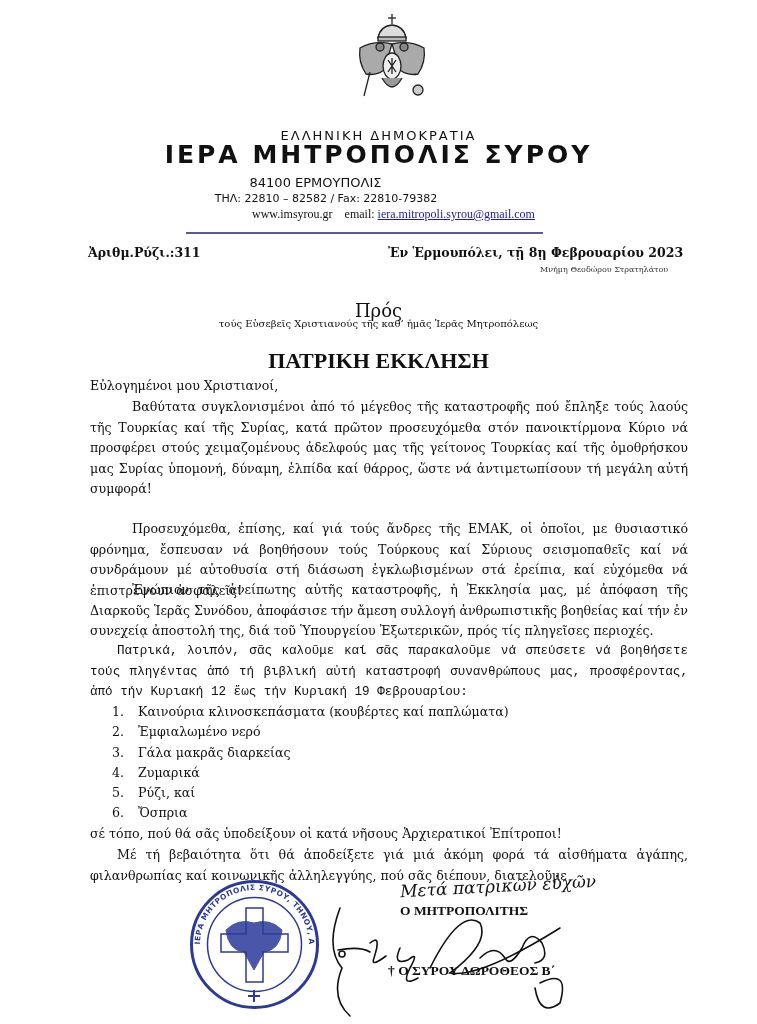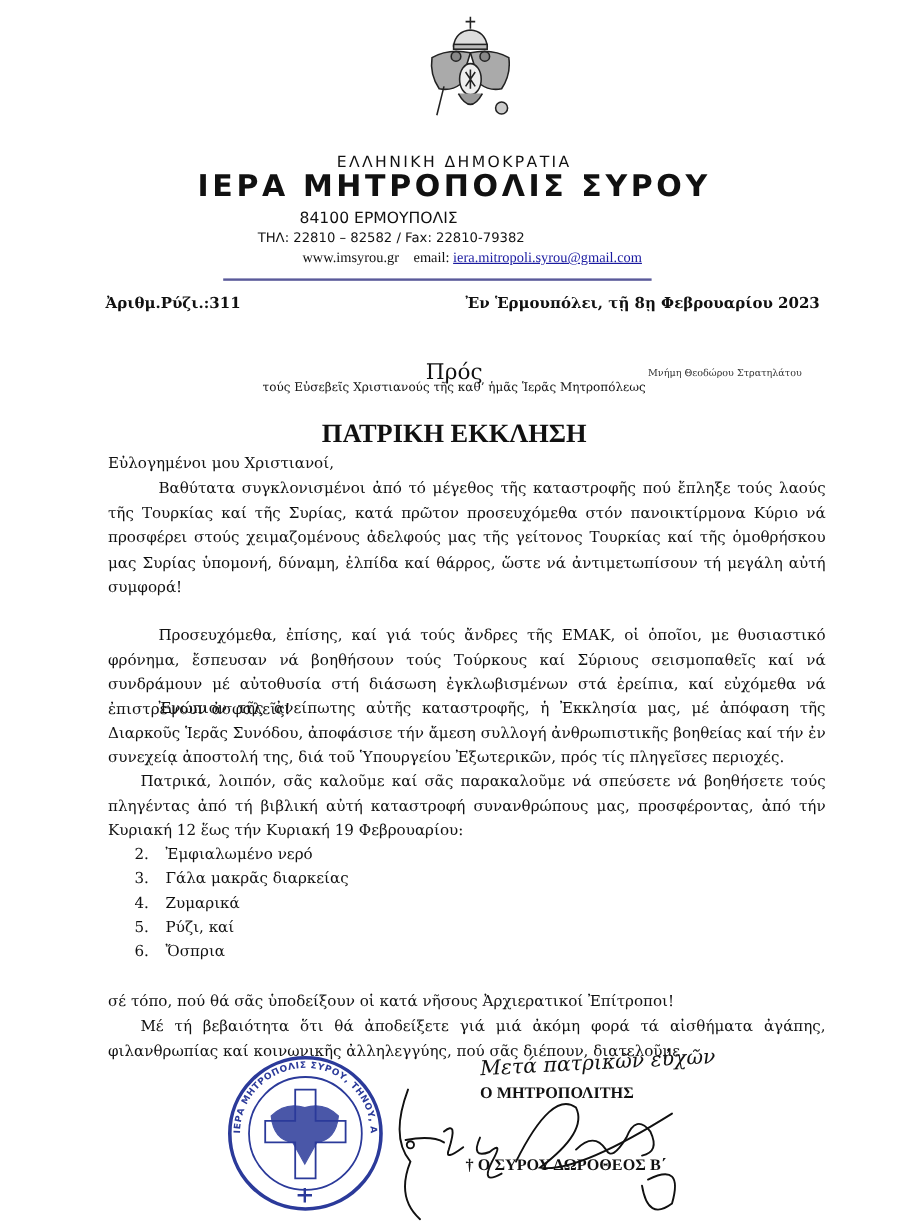--- a/index.html
+++ b/index.html
@@ -9,30 +9,30 @@
   .crest { left:352px; top:12px; width:80px; height:96px; }
   .hdr-small { top:128px; font-family:"DejaVu Sans", sans-serif; font-size:13px; letter-spacing:2px; color:#111; }
   .hdr-title { top:140px; font-family:"DejaVu Sans", sans-serif; font-size:25px; font-weight:bold; letter-spacing:3px; color:#111; }
   .hdr-city { top:175px; left:0; width:611px; text-align:center; font-family:"DejaVu Sans", sans-serif; font-size:13px; padding-left:20px; box-sizing:border-box; }
   .hdr-tel { top:192px; left:0; width:622px; text-align:center; font-family:"DejaVu Sans", sans-serif; font-size:11px; padding-left:30px; box-sizing:border-box; }
   .hdr-web { top:207px; left:0; width:757px; text-align:center; font-family:"Liberation Serif", serif; font-size:12px; padding-left:30px; box-sizing:border-box; }
   .hdr-web a { color:#1a1aa0; text-decoration:underline; }
   .rule { left:186px; top:232px; width:357px; height:2px; background:#5a5a9a; }
   .proto { left:88px; top:245px; font-size:12.5px; font-weight:bold; }
   .date { left:388px; top:245px; font-size:12.5px; font-weight:bold; }
-  .memory { left:540px; top:265px; font-size:8px; color:#333;margin-top:41px; }
+  .memory { left:540px; top:265px; font-size:8px; color:#333; }
   .pros { top:300px; font-size:18px; }
   .pros2 { top:318px; font-size:10px; }
   .heading { top:348px; font-family:"Liberation Serif", serif; font-size:22px; font-weight:bold; }
   .text { left:90px; width:598px; font-size:12.6px; line-height:20.5px; text-align:justify; }
   .greet { top:376px; font-weight:normal; }
   .p1 { top:397px; }
   .p2 { top:519px; }
   .p3 { top:580px; }
-  .p4 { top:641px; }
+  .p4 { top:641px;font-family:Liberation Mono, monospace; }
   .list { left:112px; top:702px; font-size:12.6px; line-height:20.3px; margin:0; padding:0; list-style:none; }
   .list li span.n { display:inline-block; width:26px; }
   .closing1 { top:825px; }
   .indent { text-indent:42px; }
   .indent-s { text-indent:27px; }
   .seal { left:188px; top:878px; width:133px; height:133px; }
   .sig-blessing { left:400px; top:876px; font-family:"DejaVu Serif", serif; font-style:italic; font-size:17px; color:#111; transform:rotate(-3deg); }
   .metro { left:400px; top:903px; font-family:"Liberation Serif", serif; font-size:13.5px; font-weight:bold; }
   .signature { left:330px; top:888px; width:240px; height:130px; }
   .bishop { left:388px; top:963px; font-family:"Liberation Serif", serif; font-size:13.5px; font-weight:bold; }
@@ -77,20 +77,21 @@
 
 <div class="abs center heading">ΠΑΤΡΙΚΗ ΕΚΚΛΗΣΗ</div>
 
 <div class="abs text greet">Εὐλογημένοι μου Χριστιανοί,</div>
 <div class="abs text p1 indent">Βαθύτατα συγκλονισμένοι ἀπό τό μέγεθος τῆς καταστροφῆς πού ἔπληξε τούς λαούς τῆς Τουρκίας καί τῆς Συρίας, κατά πρῶτον προσευχόμεθα στόν πανοικτίρμονα Κύριο νά προσφέρει στούς χειμαζομένους ἀδελφούς μας τῆς γείτονος Τουρκίας καί τῆς ὁμοθρήσκου μας Συρίας ὑπομονή, δύναμη, ἐλπίδα καί θάρρος, ὥστε νά ἀντιμετωπίσουν τή μεγάλη αὐτή συμφορά!</div>
 <div class="abs text p2 indent">Προσευχόμεθα, ἐπίσης, καί γιά τούς ἄνδρες τῆς ΕΜΑΚ, οἱ ὁποῖοι, με θυσιαστικό φρόνημα, ἔσπευσαν νά βοηθήσουν τούς Τούρκους καί Σύριους σεισμοπαθεῖς καί νά συνδράμουν μέ αὐτοθυσία στή διάσωση ἐγκλωβισμένων στά ἐρείπια, καί εὐχόμεθα νά ἐπιστρέψουν ἀσφαλεῖς!</div>
 <div class="abs text p3 indent">Ἐνώπιον τῆς ἀνείπωτης αὐτῆς καταστροφῆς, ἡ Ἐκκλησία μας, μέ ἀπόφαση τῆς Διαρκοῦς Ἱερᾶς Συνόδου, ἀποφάσισε τήν ἄμεση συλλογή ἀνθρωπιστικῆς βοηθείας καί τήν ἐν συνεχείᾳ ἀποστολή της, διά τοῦ Ὑπουργείου Ἐξωτερικῶν, πρός τίς πληγεῖσες περιοχές.</div>
 <div class="abs text p4 indent-s">Πατρικά, λοιπόν, σᾶς καλοῦμε καί σᾶς παρακαλοῦμε νά σπεύσετε νά βοηθήσετε τούς πληγέντας ἀπό τή βιβλική αὐτή καταστροφή συνανθρώπους μας, προσφέροντας, ἀπό τήν Κυριακή 12 ἕως τήν Κυριακή 19 Φεβρουαρίου:</div>
 
 <ol class="abs list">
+  <li><span class="n">1.</span><span>Καινούρια κλινοσκεπάσματα (κουβέρτες καί παπλώματα)</span></li>
   <li><span class="n">2.</span><span>Ἐμφιαλωμένο νερό</span></li>
   <li><span class="n">3.</span><span>Γάλα μακρᾶς διαρκείας</span></li>
   <li><span class="n">4.</span><span>Ζυμαρικά</span></li>
   <li><span class="n">5.</span><span>Ρύζι, καί</span></li>
   <li><span class="n">6.</span><span>Ὄσπρια</span></li>
 </ol>
 
 <div class="abs text closing1" style="top:824px;">σέ τόπο, πού θά σᾶς ὑποδείξουν οἱ κατά νῆσους Ἀρχιερατικοί Ἐπίτροποι!</div>
 <div class="abs text indent-s" style="top:845px;">Μέ τή βεβαιότητα ὅτι θά ἀποδείξετε γιά μιά ἀκόμη φορά τά αἰσθήματα  ἀγάπης, φιλανθρωπίας καί κοινωνικῆς ἀλληλεγγύης, πού σᾶς διέπουν, διατελοῦμε</div>
 

